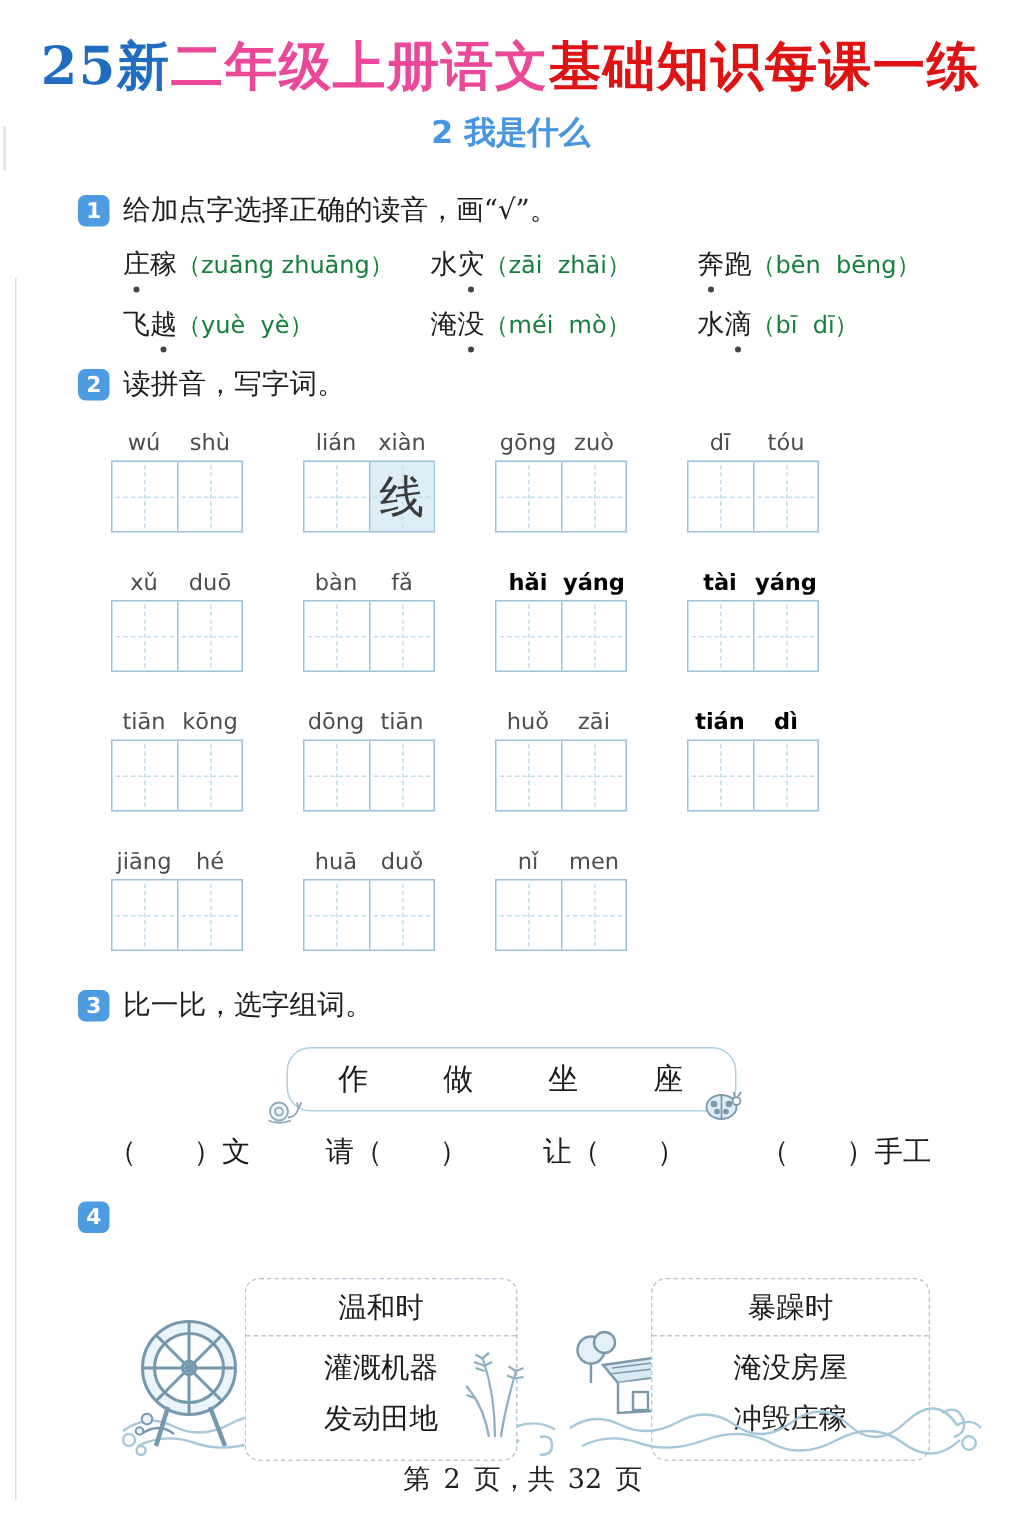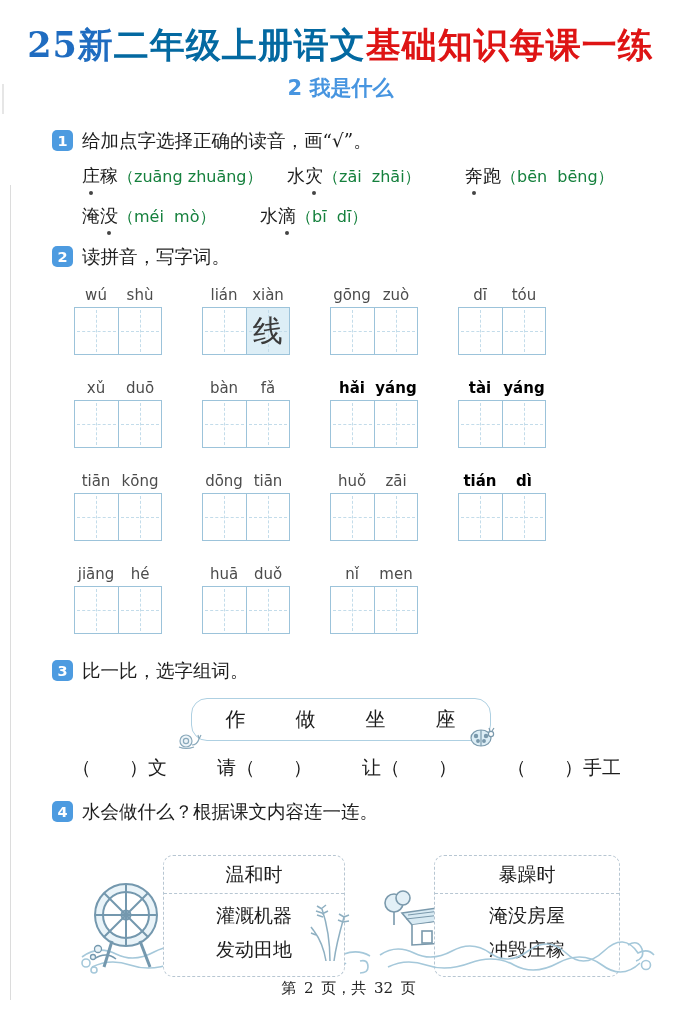--- a/index.html
+++ b/index.html
@@ -10,21 +10,21 @@
     overflow:hidden;
     font-family:"DejaVu Serif","Liberation Serif",serif;
     color:#1d1d1d;
   }
   .scanline{position:absolute;left:10px;top:185px;height:815px;width:1px;background:#dcdcdc;}
   .scanmark{position:absolute;left:2px;top:84px;height:30px;width:2px;background:#e6e6e6;}
 
   
   .title{margin-top:24px;text-align:center;font-size:35px;font-weight:700;letter-spacing:1px;line-height:42px;white-space:nowrap;}
   .title .blue{color:#1f6cc0;}
-  .title .black{color:#0369a1;}
+  .title .black{color:#ec4899;}
   .title .red{color:#de1414;}
   .lesson{margin-top:8px;text-align:center;font-size:21px;font-weight:700;color:#4795e0;font-family:"DejaVu Sans","Liberation Sans",sans-serif;}
 
   
   .qhead{display:flex;align-items:flex-start;gap:9px;margin:0 0 0 52px;font-size:18.5px;line-height:26px;}
   .qbadge{flex:none;width:21px;height:21px;margin-top:2px;border-radius:5px;background:#4d9be0;color:#fff;
           font-family:"DejaVu Sans","Liberation Sans",sans-serif;font-weight:700;font-size:14.5px;
           display:flex;align-items:center;justify-content:center;}
 
   
@@ -74,21 +74,21 @@
   .q4row{display:flex;justify-content:center;font-size:19px;line-height:34px;}
   .art{position:absolute;z-index:1;}
   .art.waves-l{left:78px;top:92px;}
   .art.waves-r{left:376px;top:92px;z-index:3;}
   .art.wheel{left:86px;top:36px;z-index:2;}
   .art.wheat{left:310px;top:66px;z-index:3;}
   .art.house{left:380px;top:50px;z-index:2;}
 
   
   .footer{position:absolute;left:16px;right:0;bottom:26px;text-align:center;
-          font-size:15px;color:#222;word-spacing:3px;}
+          font-size:18px;color:#222;word-spacing:3px;}
 </style>
 </head>
 <body>
 
 <div class="page">
   <div class="scanline"></div>
   <div class="scanmark"></div>
 
   <div class="title">
     <span class="blue">25新</span><span class="black">二年级上册语文</span><span class="red">基础知识每课一练</span>
@@ -108,20 +108,24 @@
       <span class="q1item c2">
         <span class="w"><span class="char">水</span><span class="char dotted">灾</span></span>
           <span class="opts">（zāi  zhāi）</span>
       </span>
       <span class="q1item">
         <span class="w"><span class="char dotted">奔</span><span class="char">跑</span></span>
           <span class="opts">（bēn  bēng）</span>
       </span>
     </div>
     <div class="q1row">
+      <span class="q1item c1">
+        <span class="w"><span class="char">飞</span><span class="char dotted">越</span></span>
+          <span class="opts">（yuè  yè）</span>
+      </span>
       <span class="q1item c2">
         <span class="w"><span class="char">淹</span><span class="char dotted">没</span></span>
           <span class="opts">（méi  mò）</span>
       </span>
       <span class="q1item">
         <span class="w"><span class="char">水</span><span class="char dotted">滴</span></span>
           <span class="opts">（bī  dī）</span>
       </span>
     </div>
   </div>
@@ -387,21 +391,20 @@
   </div>
   <div class="q3answers">
     <span>（　　）文</span>
     <span>请（　　）</span>
     <span>让（　　）</span>
     <span>（　　）手工</span>
   </div>
 
   <div class="qhead" style="margin-top:18px;">
     <span class="qbadge">4</span>
-    <span>水会做什么？根据课文内容连一连。</span>
   </div>
 
   <div class="q4scene">
 
     <svg class="art waves-l" width="296" height="52" viewBox="0 0 296 52">
       <g fill="none" stroke="#a5c8da" stroke-width="1.6">
         <path d="M4,30 Q20,18 38,27 T76,25 T114,27 T152,25 T190,27 T228,25 T266,27 Q280,22 292,29"></path>
         <path d="M14,40 Q32,31 52,38 T96,36 T140,38 T184,36 T228,38 T268,36"></path>
         <circle cx="8" cy="36" r="4"></circle>
         <circle cx="16" cy="43" r="3"></circle>

